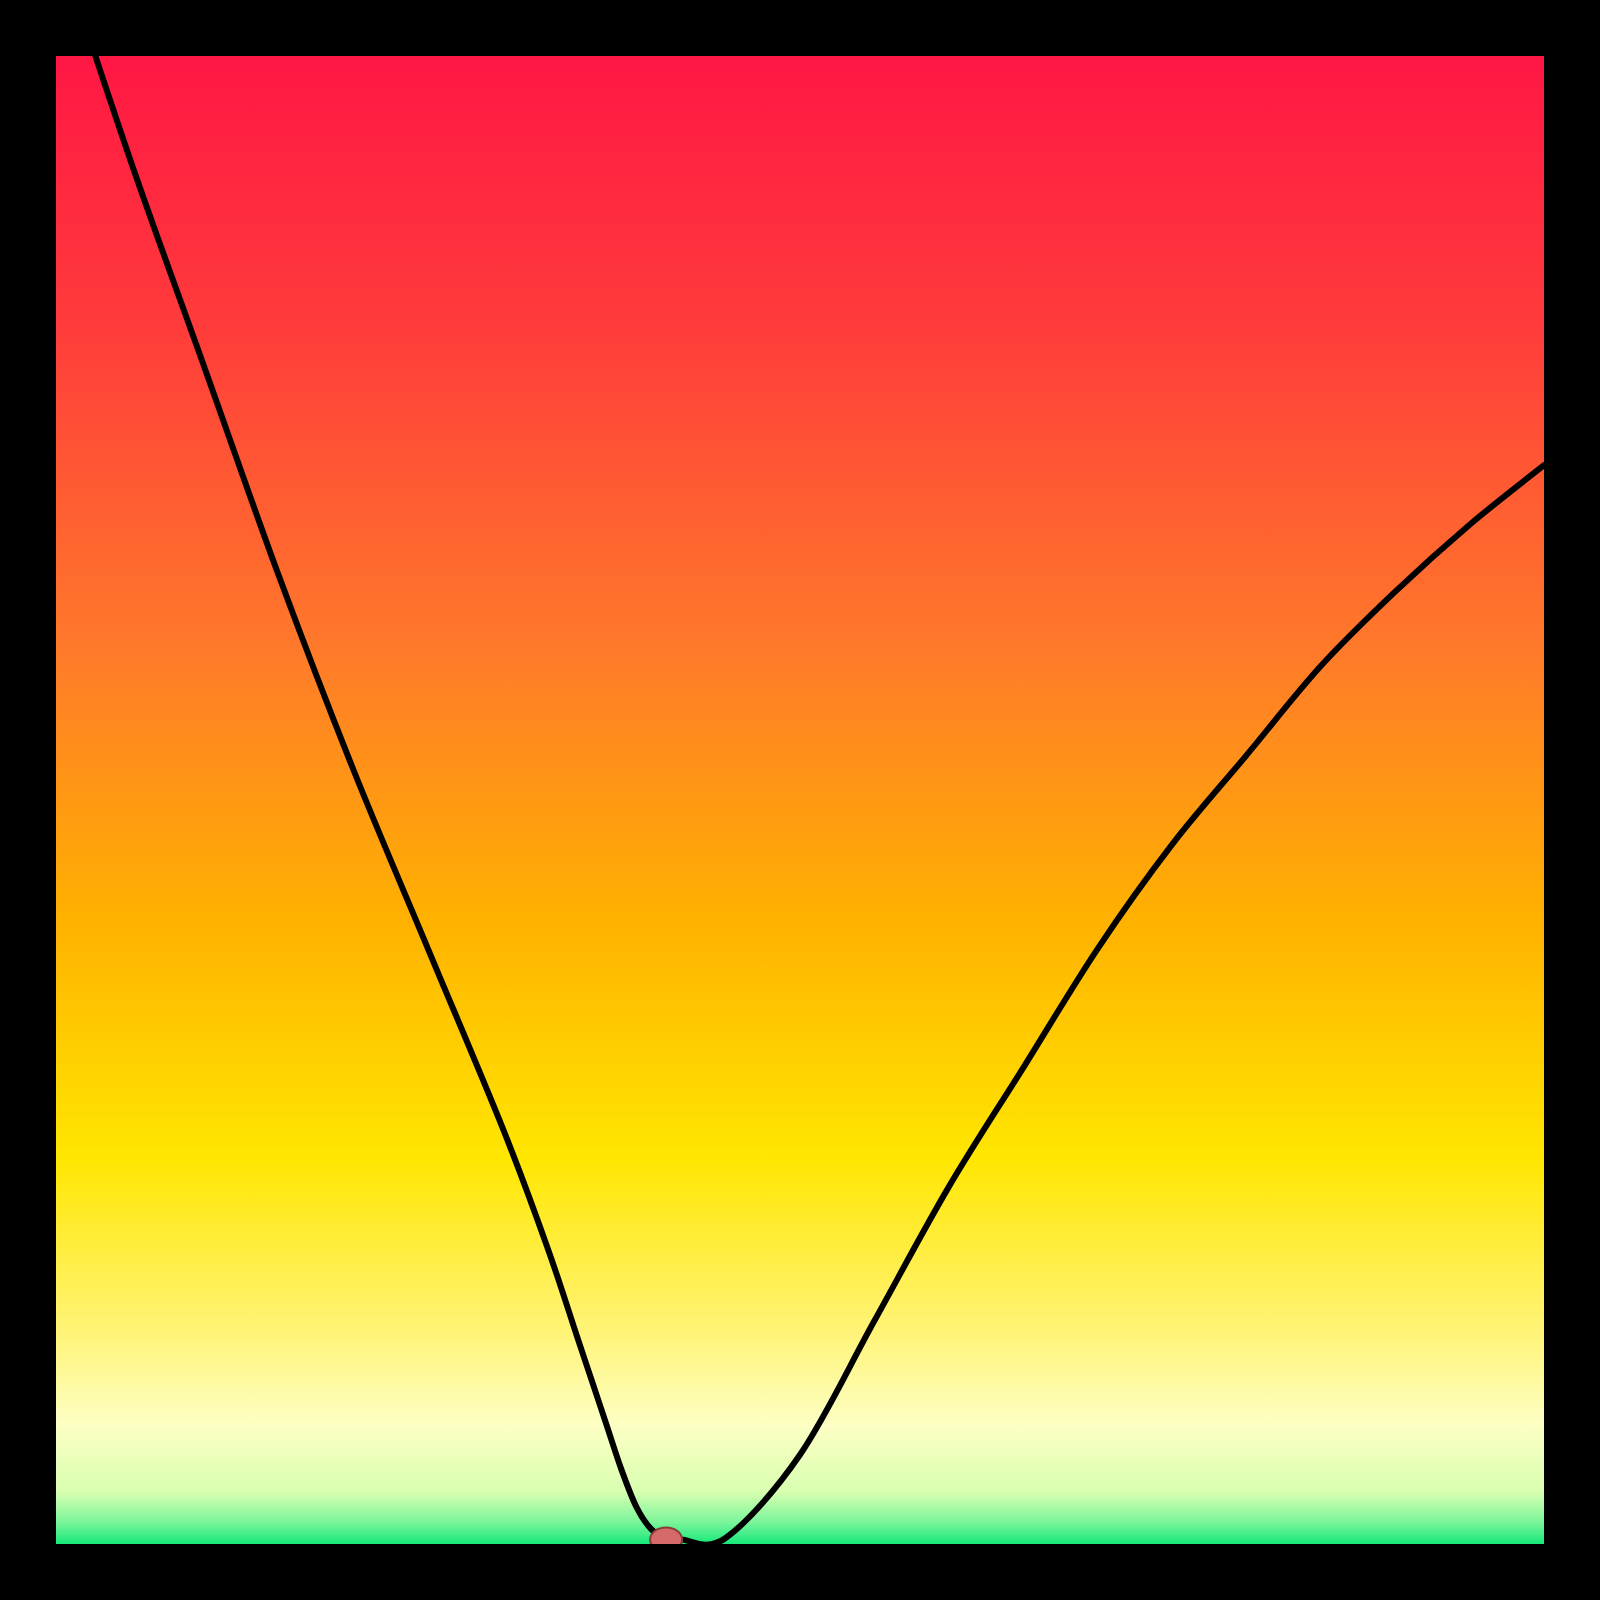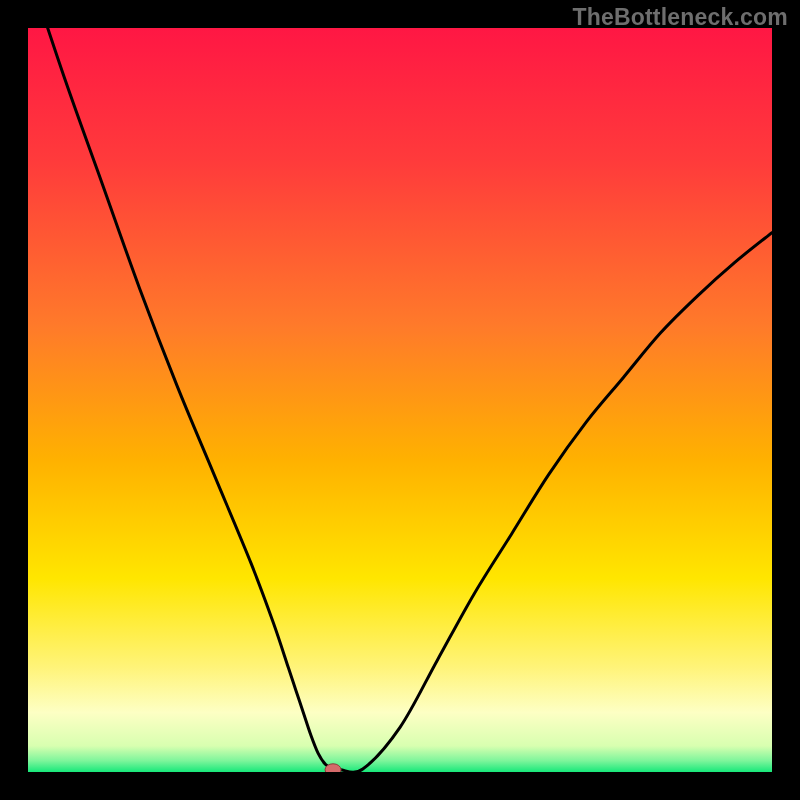--- a/index.html
+++ b/index.html
@@ -37,21 +37,20 @@
   .plot svg {
     display: block;
     width: 744px;
     height: 744px;
   }
 </style>
 </head>
 <body>
 
 <div class="frame">
-  <div class="watermark">TheBottleneck.com</div>
 
   <div class="plot">
     <svg id="chart-svg" viewBox="0 0 744 744" preserveAspectRatio="none">
       <defs>
         <linearGradient id="bg-grad" x1="0" y1="0" x2="0" y2="1">
             <stop offset="0.00%" stop-color="#ff1744"></stop>
             <stop offset="18.00%" stop-color="#ff3b3b"></stop>
             <stop offset="40.00%" stop-color="#ff7a2a"></stop>
             <stop offset="58.00%" stop-color="#ffb100"></stop>
             <stop offset="74.00%" stop-color="#ffe600"></stop>

